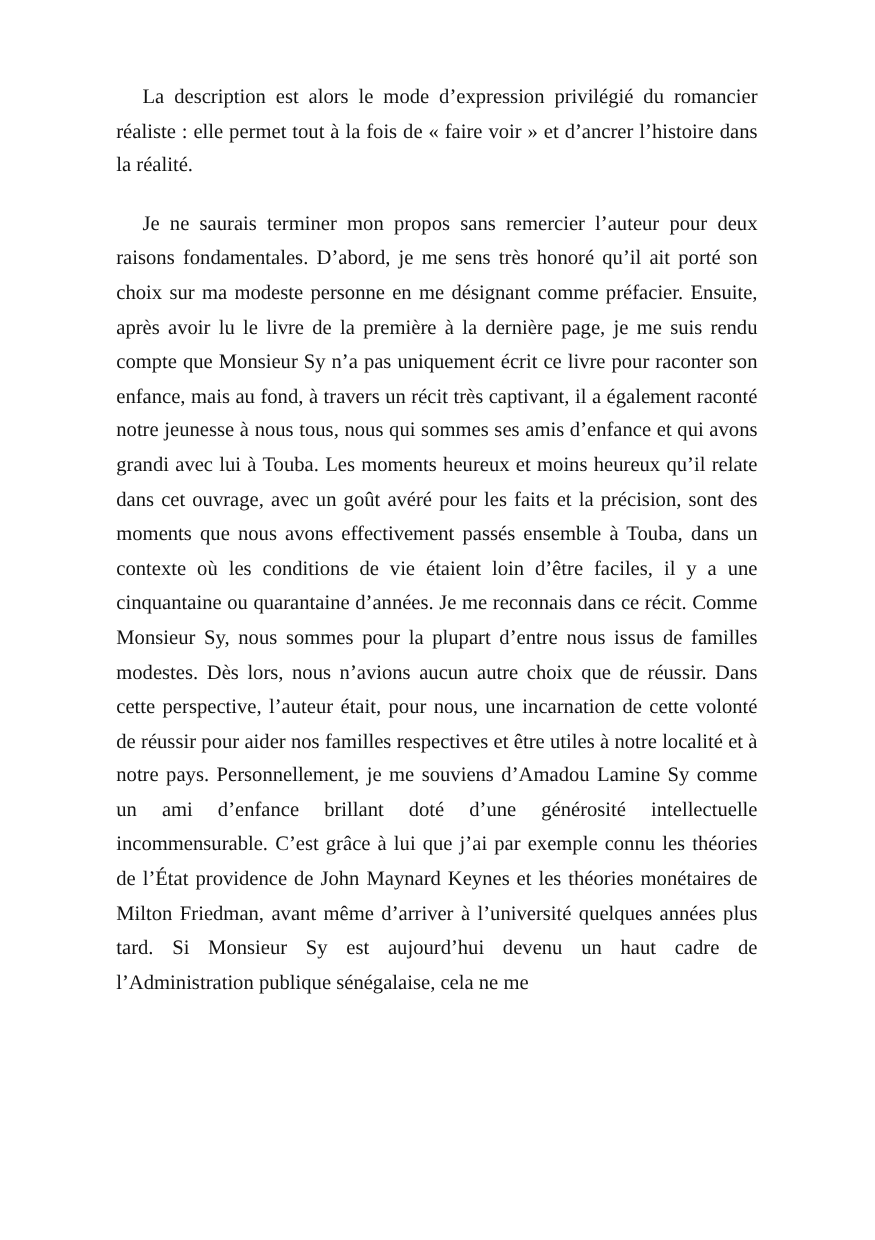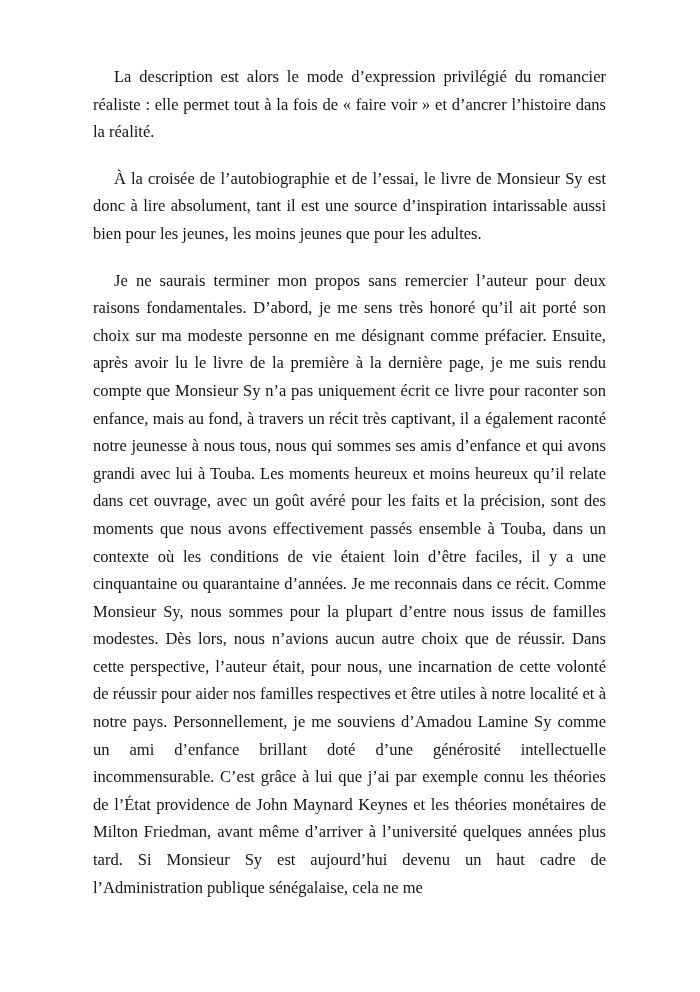--- a/index.html
+++ b/index.html
@@ -36,16 +36,15 @@
     margin-bottom: 0;
     font-family: Liberation Serif, serif;
   }
 </style>
 </head>
 <body>
 
 <div class="page">
   <div class="text-block">
     <p>La description est alors le mode d’expression privilégié du romancier réaliste : elle permet tout à la fois de « faire voir » et d’ancrer l’histoire dans la réalité.</p>
-    <p>À la croisée de l’autobiographie et de l’essai, le livre de Monsieur Sy est donc à lire absolument, tant il est une source d’inspiration intarissable aussi bien pour les jeunes, les moins jeunes que pour les adultes.</p>
     <p>Je ne saurais terminer mon propos sans remercier l’auteur pour deux raisons fondamentales. D’abord, je me sens très honoré qu’il ait porté son choix sur ma modeste personne en me désignant comme préfacier. Ensuite, après avoir lu le livre de la première à la dernière page, je me suis rendu compte que Monsieur Sy n’a pas uniquement écrit ce livre pour raconter son enfance, mais au fond, à travers un récit très captivant, il a également raconté notre jeunesse à nous tous, nous qui sommes ses amis d’enfance et qui avons grandi avec lui à Touba. Les moments heureux et moins heureux qu’il relate dans cet ouvrage, avec un goût avéré pour les faits et la précision, sont des moments que nous avons effectivement passés ensemble à Touba, dans un contexte où les conditions de vie étaient loin d’être faciles, il y a une cinquantaine ou quarantaine d’années. Je me reconnais dans ce récit. Comme Monsieur Sy, nous sommes pour la plupart d’entre nous issus de familles modestes. Dès lors, nous n’avions aucun autre choix que de réussir. Dans cette perspective, l’auteur était, pour nous, une incarnation de cette volonté de réussir pour aider nos familles respectives et être utiles à notre localité et à notre pays. Personnellement, je me souviens d’Amadou Lamine Sy comme un ami d’enfance brillant doté d’une générosité intellectuelle incommensurable. C’est grâce à lui que j’ai par exemple connu les théories de l’État providence de John Maynard Keynes et les théories monétaires de Milton Friedman, avant même d’arriver à l’université quelques années plus tard. Si Monsieur Sy est aujourd’hui devenu un haut cadre de l’Administration publique sénégalaise, cela ne me</p>
   </div>
 </div>
 
 </body></html>

